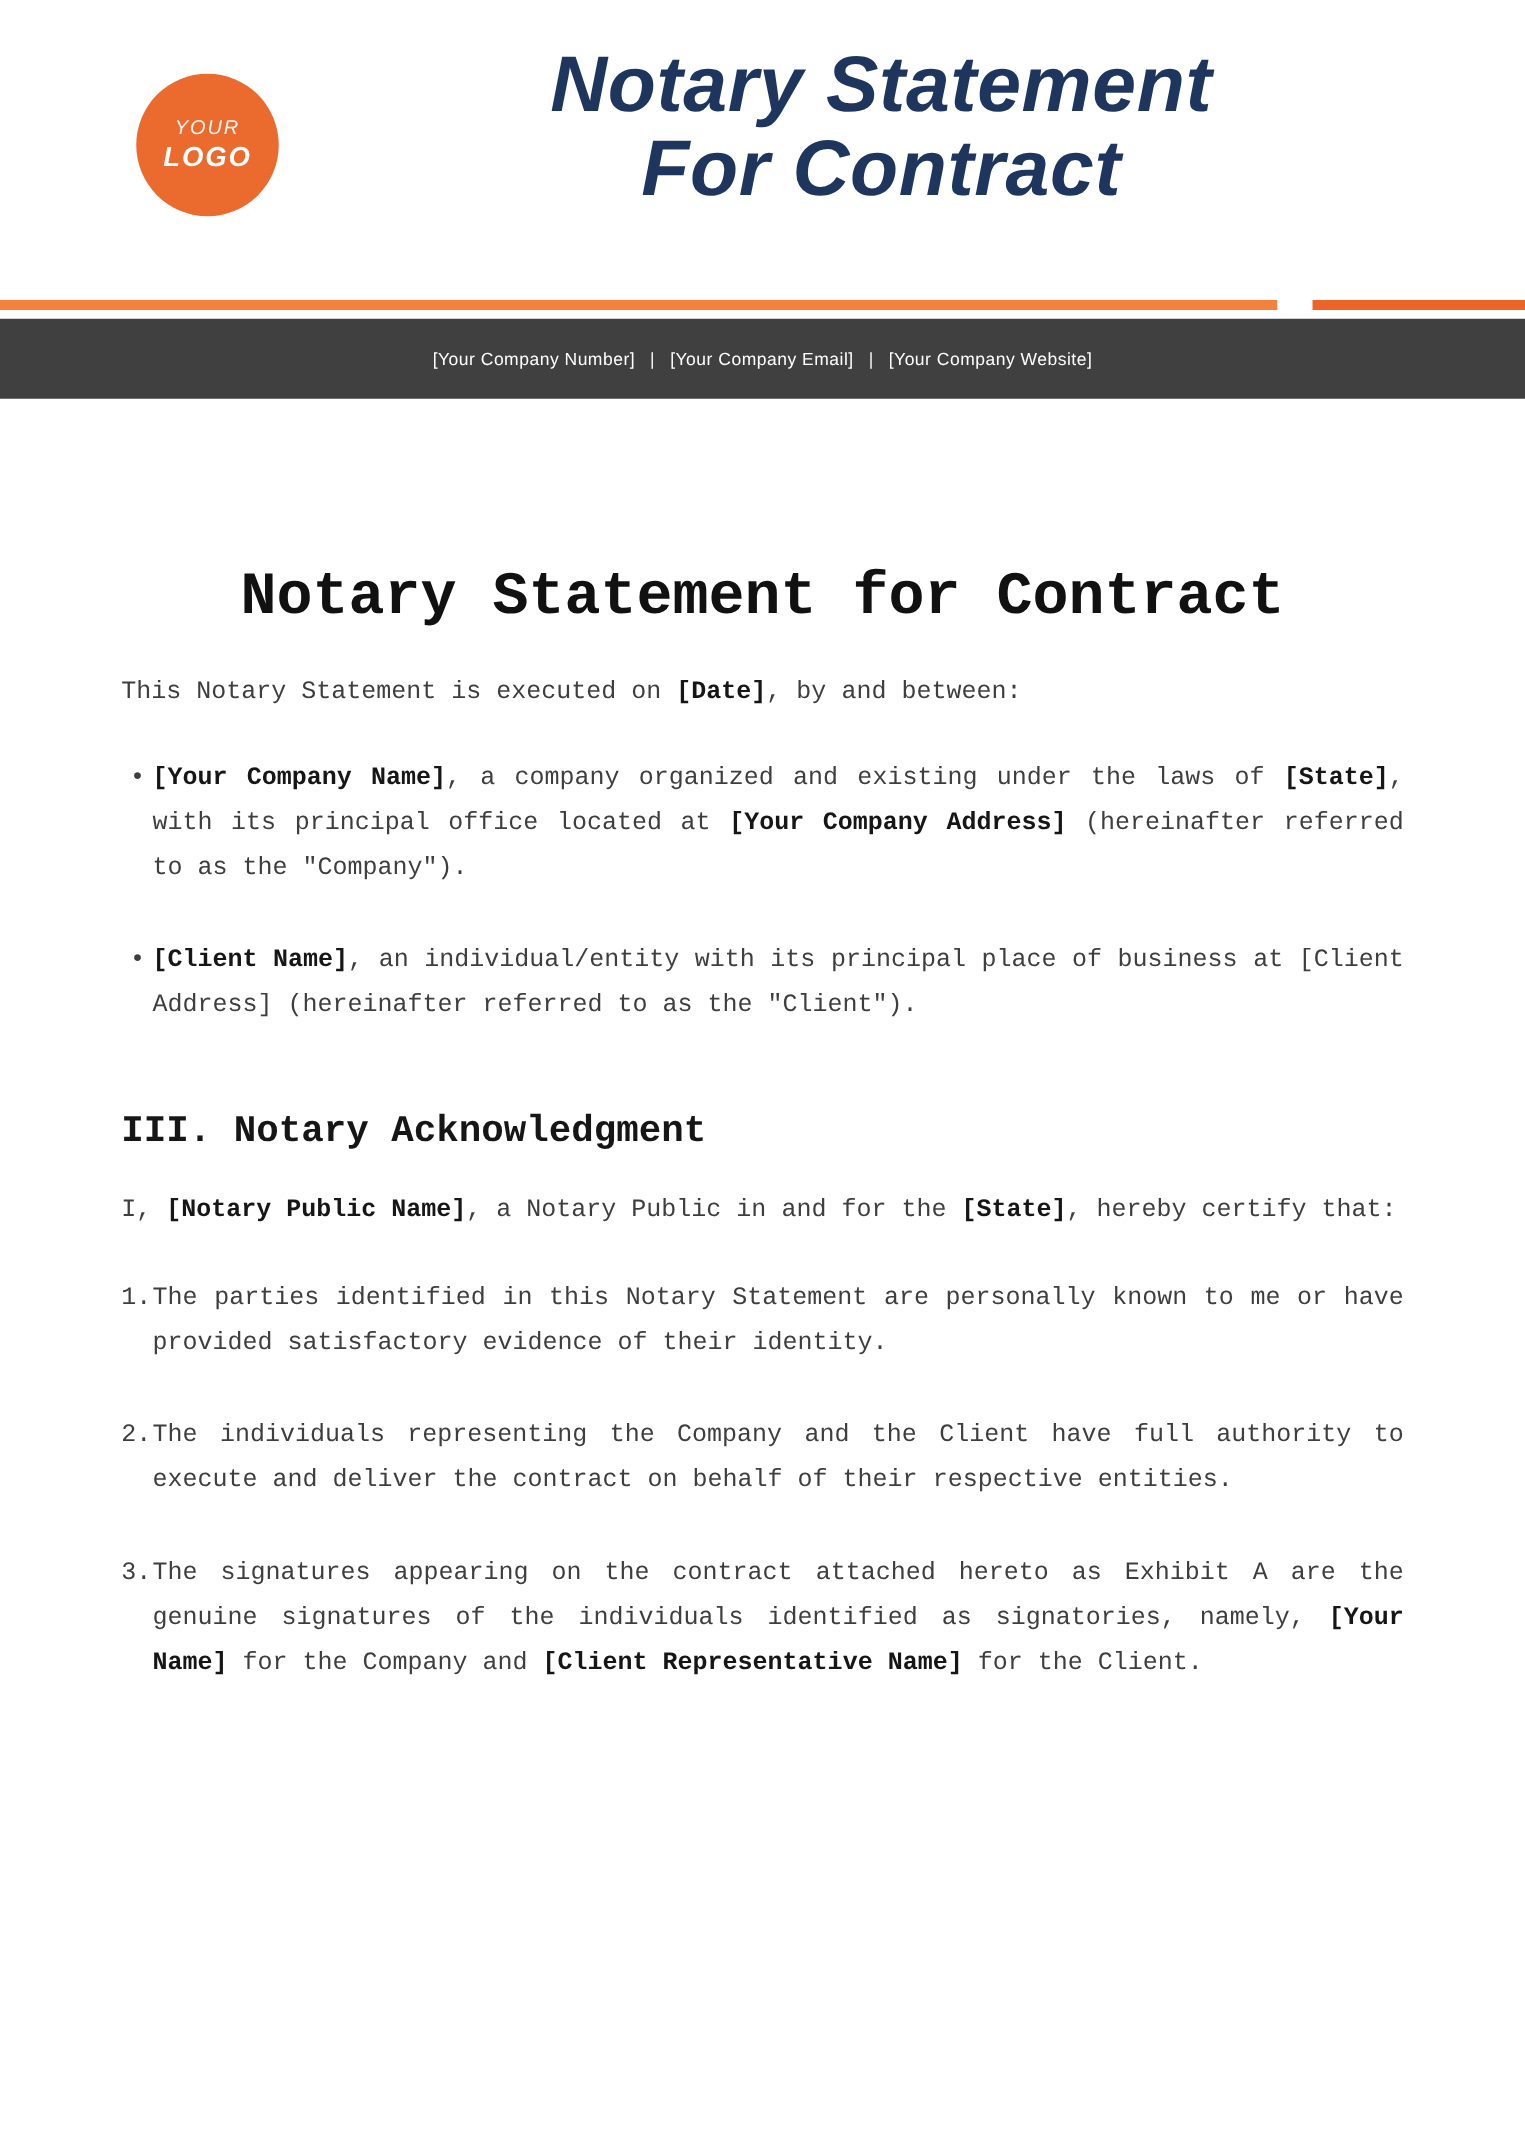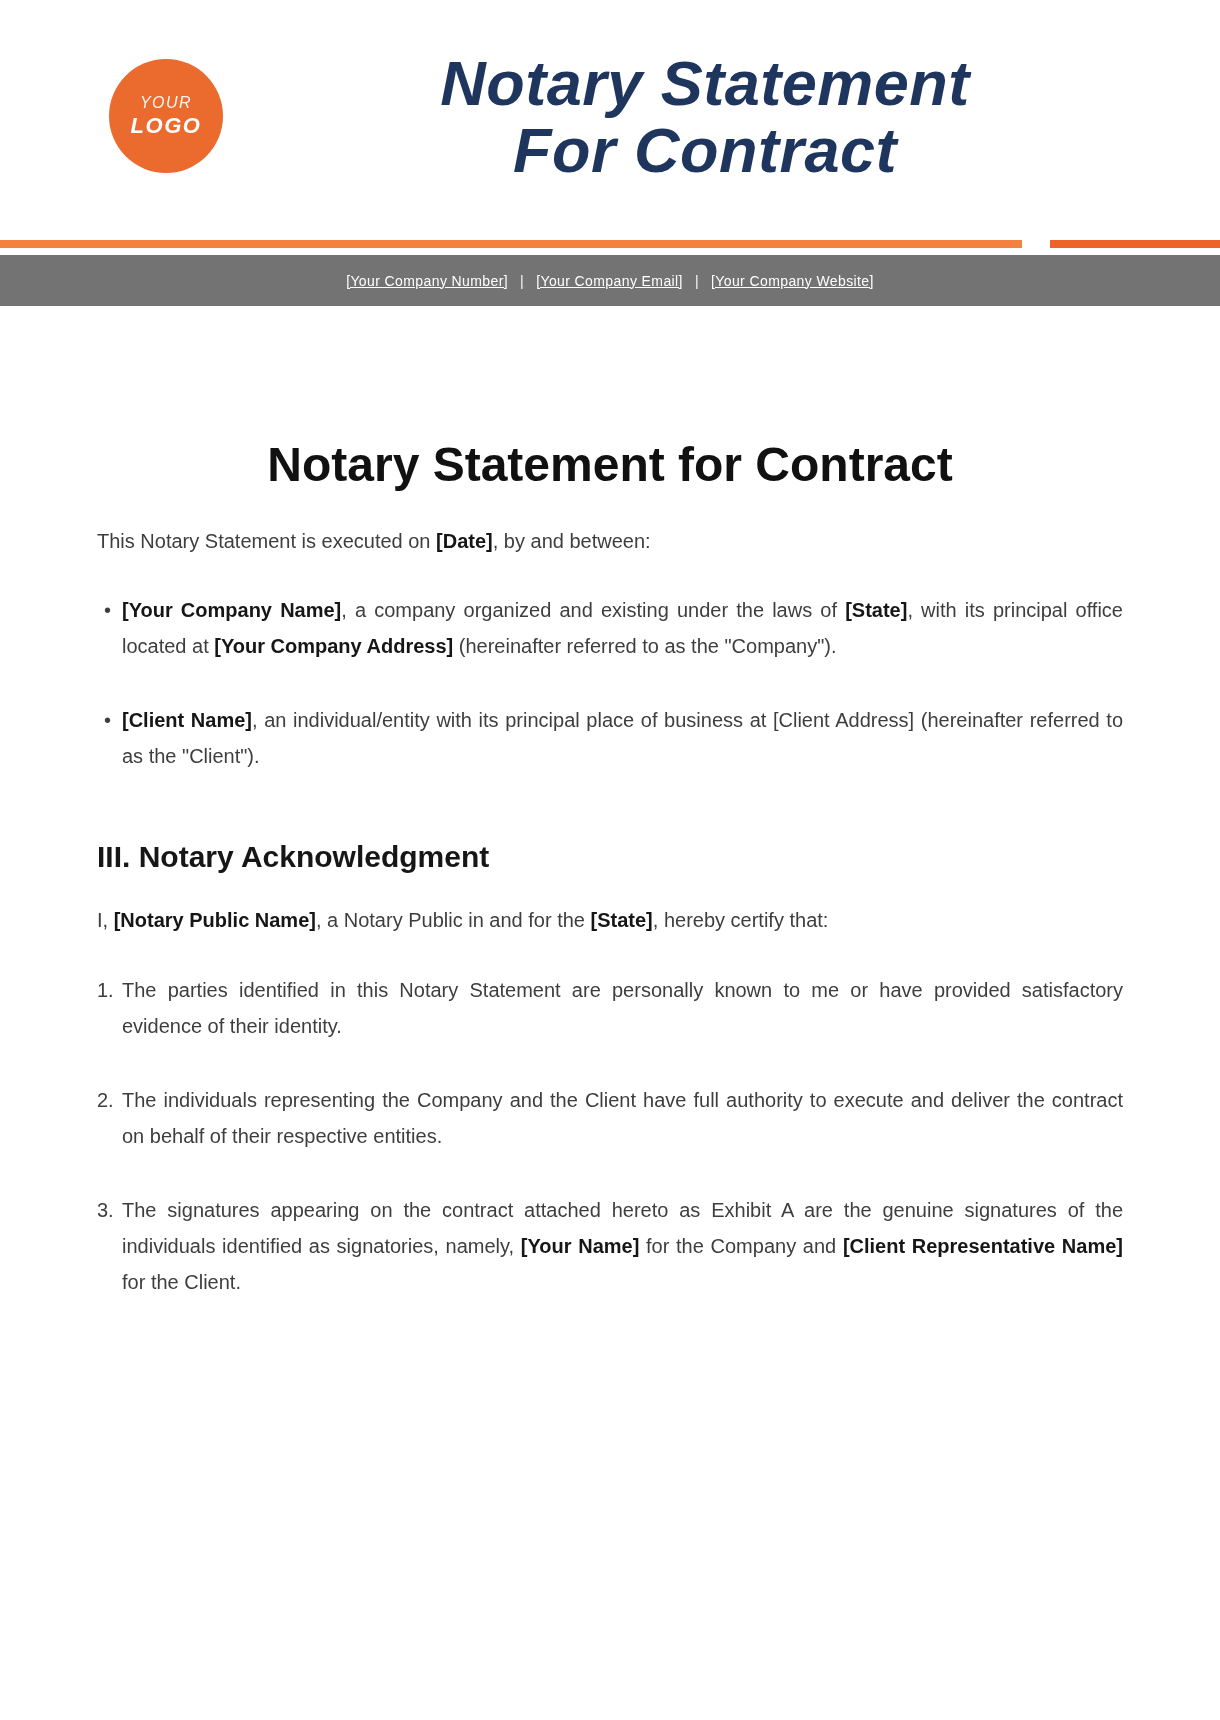--- a/index.html
+++ b/index.html
@@ -19,45 +19,45 @@
     position: absolute; left: 109px; top: 59px;
     width: 114px; height: 114px; border-radius: 50%;
     background: #EB6A2E; color: #ffffff;
     display: flex; flex-direction: column; align-items: center; justify-content: center;
     line-height: 1.15;
   }
   .logo-your { font-size: 16px; font-weight: 400; letter-spacing: 1.5px; opacity: 0.93; }
   .logo-logo { font-size: 22px; font-weight: 700; letter-spacing: 1.5px; }
 
   .header-title {
-    position: absolute; left: 250px; right: 60px; top: 50px;
+    position: absolute; left: 250px; right: 60px; top: 35px;
     text-align: center;
     color: #1E355E;
     font-weight: 800;
     font-size: 63px;
     line-height: 67px;
     letter-spacing: 0.5px;
   }
 
   
   .orange-divider { height: 8px; display: flex; }
   .orange-divider .seg-left  { width: 1022px; background: #F4813E; }
   .orange-divider .seg-gap   { width: 28px; background: #ffffff; }
   .orange-divider .seg-right { flex: 1; background: #EE6327; }
   .divider-white-gap { height: 7px; background: #ffffff; }
 
   .contact-bar {
-    height: 51px; background: #737373; color: #ffffff;
+    height: 64px; background: #404040; color: #ffffff;
     display: flex; align-items: center; justify-content: center;
-    font-size: 14px; letter-spacing: 0.4px; text-decoration: underline;
+    font-size: 14px; letter-spacing: 0.4px;
   }
   .contact-bar .sep { margin: 0 12px; opacity: 0.95; }
 
   
-  .content { padding: 0 97px; color: #3E3E3E; }
+  .content { padding: 0 97px; color: #3E3E3E; font-family: Liberation Mono, monospace; }
 
   .doc-title {
     margin: 131px 0 0 0;
     font-size: 48px; line-height: 56px;
     text-align: center; color: #111111; font-weight: 700;
   }
 
   .section-heading {
     margin: 0; font-size: 30px; line-height: 36px;
     color: #161616; font-weight: 700;

